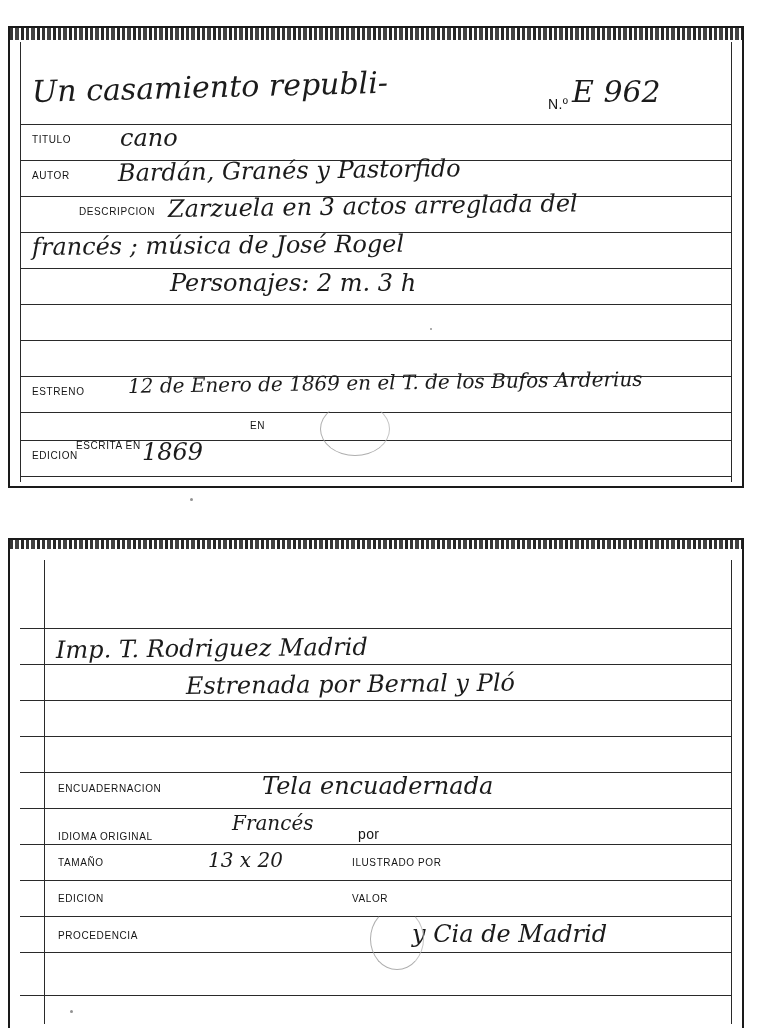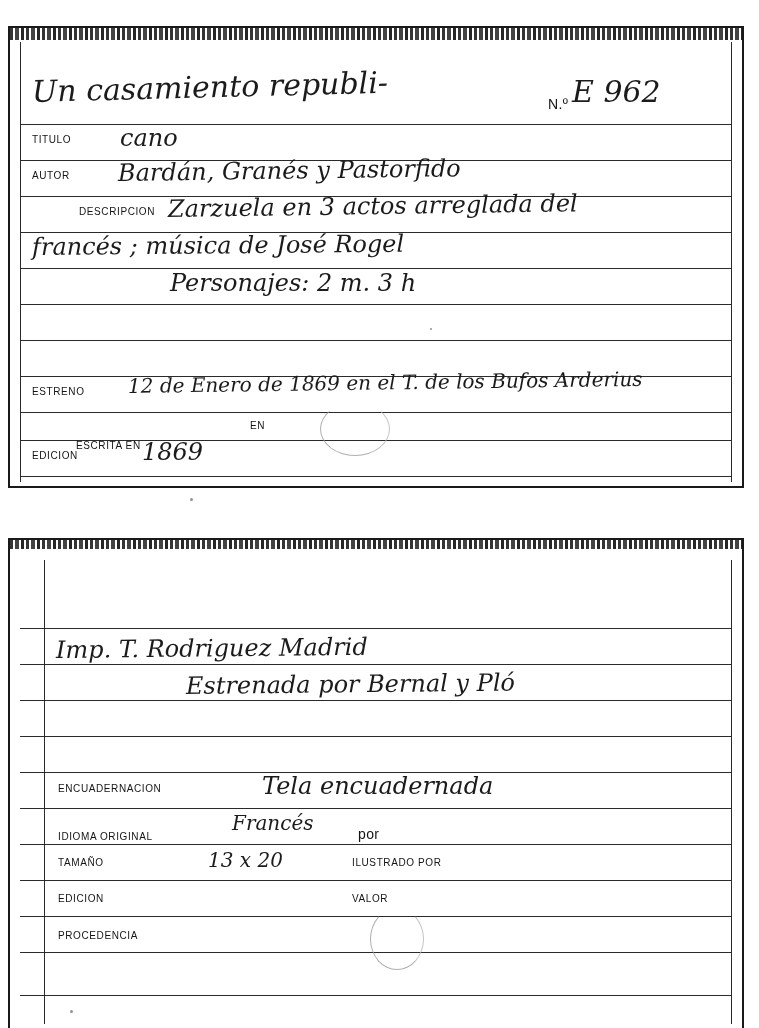--- a/index.html
+++ b/index.html
@@ -199,16 +199,17 @@
   <div class="label sm" style="left:348px; top:286px;">por</div>
 
   <div class="label" style="left:48px; top:317px;">TAMAÑO</div>
   <div class="hand h-sm" style="left:198px; top:308px;">13 x 20</div>
   <div class="label" style="left:342px; top:317px;">ILUSTRADO POR</div>
 
   <div class="label" style="left:48px; top:353px;">EDICION</div>
   <div class="label" style="left:342px; top:353px;">VALOR</div>
 
   <div class="label" style="left:48px; top:390px;">PROCEDENCIA</div>
+  <div class="hand h-med" style="left:402px; top:380px;">y Cia de Madrid</div>
 
   <div class="smudge" style="left:360px; top:368px; width:52px; height:60px;"></div>
   <div class="speck" style="left:60px; top:470px; width:3px; height:3px;"></div>
 </div>
 
 </body></html>

